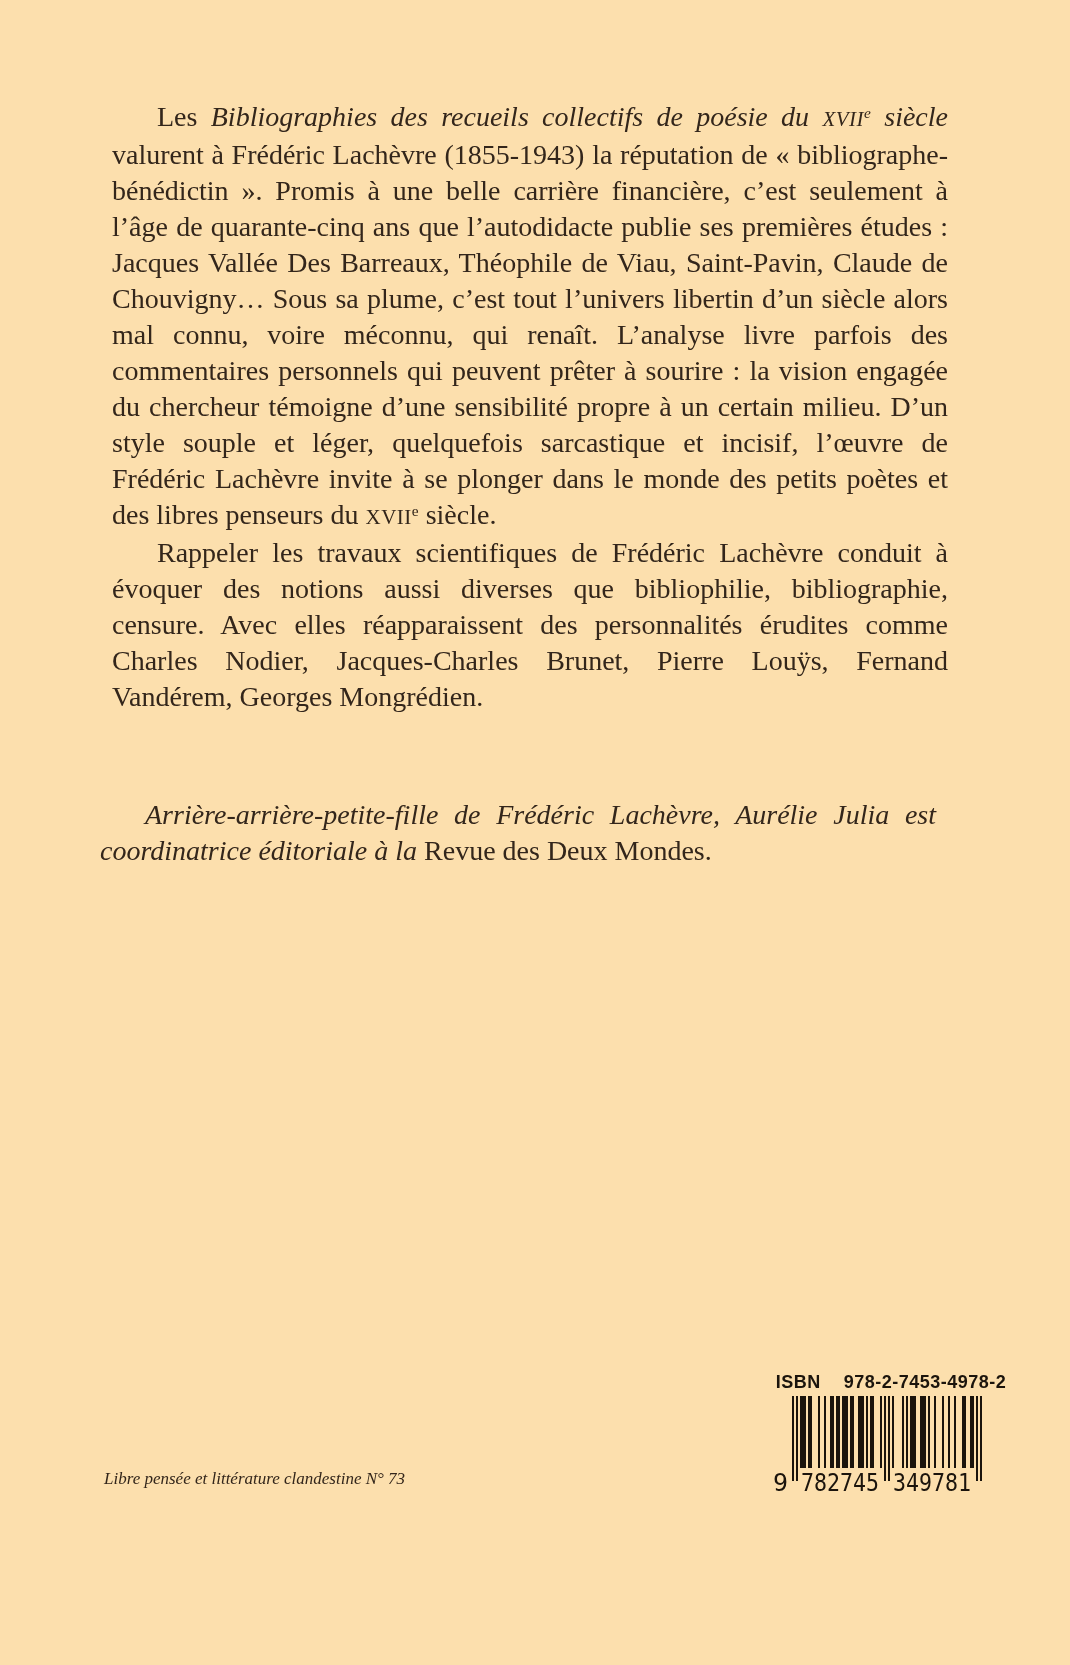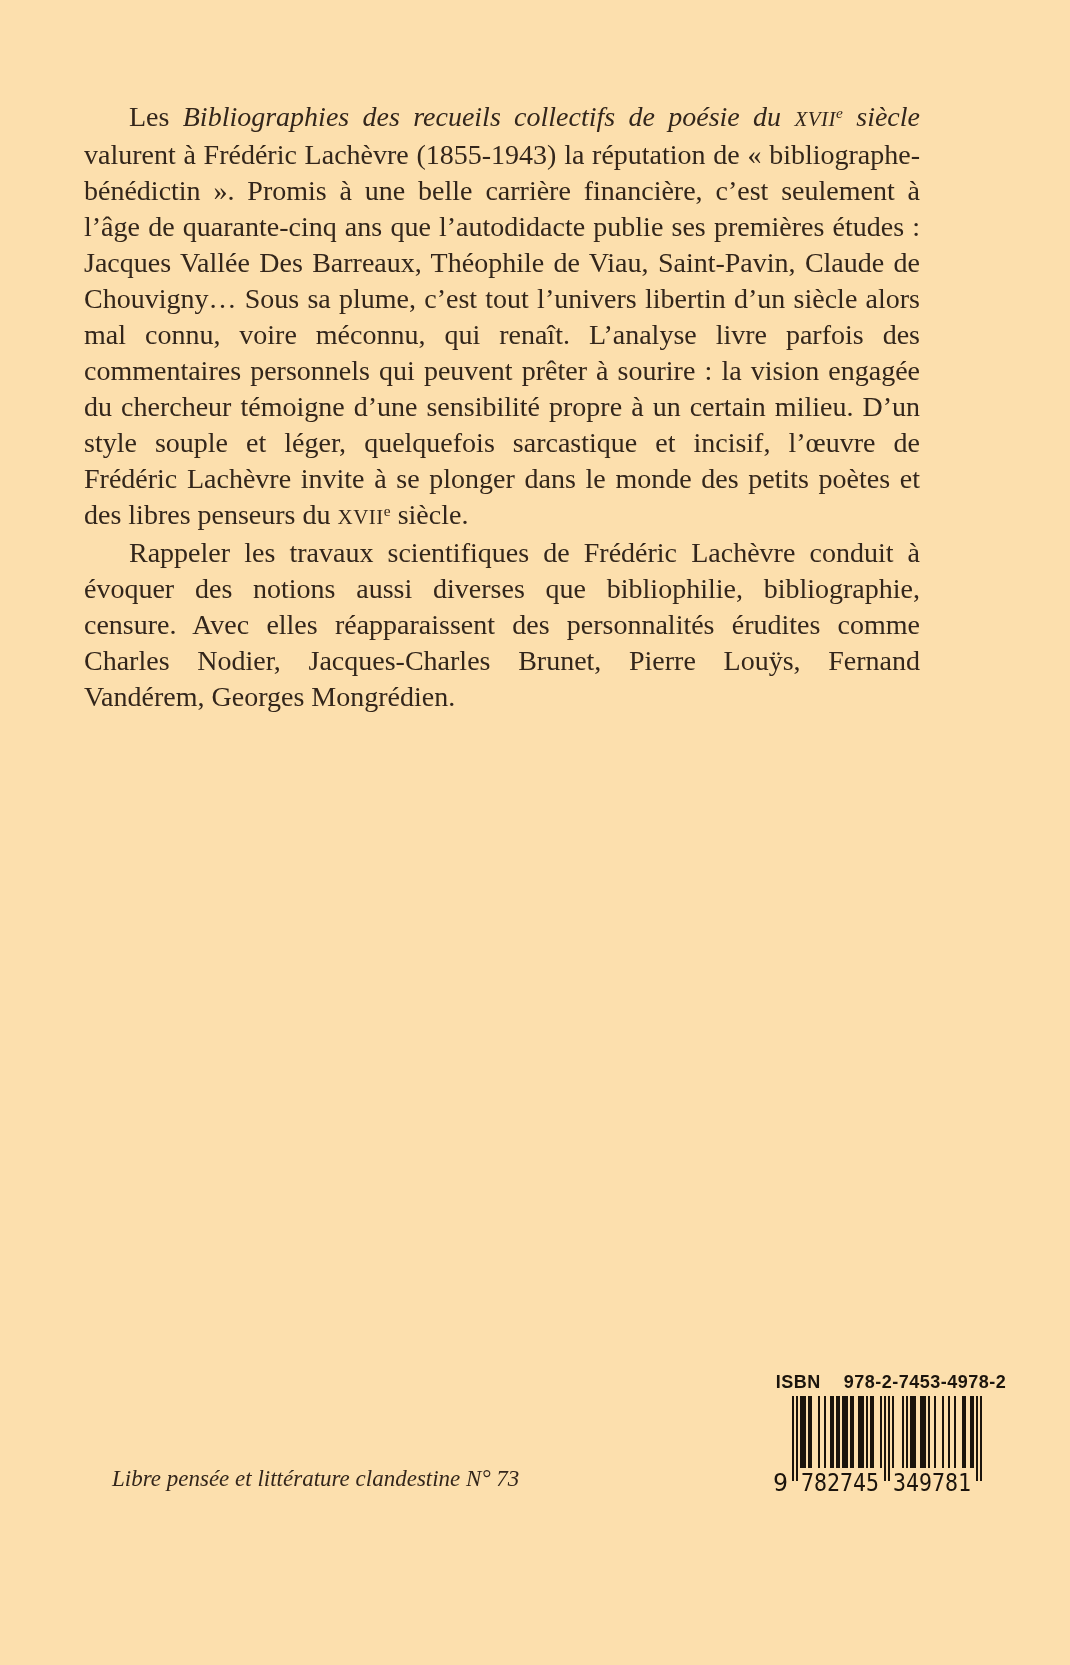--- a/index.html
+++ b/index.html
@@ -5,54 +5,57 @@
   :root{
     --bg:#fcdfad;
     --ink:#33261b;
     --bar-ink:#1b140c;
   }
   html,body{margin:0;padding:0;}
   body{width:1070px;height:1665px;background:var(--bg);
        font-family:"Liberation Serif", serif;color:var(--ink);}
   .cover{position:relative;width:1070px;height:1665px;overflow:hidden;}
 
-  .blurb{position:absolute;left:84px;top:99px;width:836px;
+  .blurb{position:absolute;left:112px;top:99px;width:836px;
          font-size:28px;line-height:36px;text-align:justify;}
   .blurb p{margin:0;text-indent:45px;}
 
   .it{font-style:italic;}
   .sc{font-size:0.75em;letter-spacing:0.5px;}
   .sup{font-size:0.55em;vertical-align:0.5em;line-height:0;}
 
   .author-note{position:absolute;left:100px;top:797px;width:836px;
                font-size:28px;line-height:36px;text-align:justify;}
   .author-note p{margin:0;text-indent:45px;font-style:italic;}
   .author-note .roman{font-style:normal;}
 
-  .series-line{position:absolute;left:112px;top:1464px;
-               font-size:23px;font-style:italic;line-height:30px;}
+  .series-line{position:absolute;left:104px;top:1464px;
+               font-size:17px;font-style:italic;line-height:30px;}
 
   .isbn-block{position:absolute;left:768px;top:1372px;width:224px;}
   .isbn-line{display:flex;justify-content:center;gap:23px;
              margin-left:22px;margin-bottom:3px;
              font-family:"Liberation Sans", sans-serif;
              font-weight:bold;font-size:18px;letter-spacing:0.5px;
              color:var(--bar-ink);white-space:nowrap;}
   .barcode-svg{display:block;}
 </style>
 </head>
 <body>
 
 <div class="cover">
 
   <div class="blurb">
     <p><span>Les </span><span class="it">Bibliographies des recueils collectifs de poésie du </span><span class="it sc">XVII</span><span class="it sup">e</span><span class="it"> siècle</span><span> valurent à Frédéric Lachèvre (1855-1943) la réputation de «&nbsp;bibliographe-bénédictin&nbsp;». Promis à une belle carrière financière, c’est seulement à l’âge de quarante-cinq ans que l’autodidacte publie ses premières études&nbsp;: Jacques Vallée Des Barreaux, Théophile de Viau, Saint-Pavin, Claude de Chouvigny… Sous sa plume, c’est tout l’univers libertin d’un siècle alors mal connu, voire méconnu, qui renaît. L’analyse livre parfois des commentaires personnels qui peuvent prêter à sourire&nbsp;: la vision engagée du chercheur témoigne d’une sensibilité propre à un certain milieu. D’un style souple et léger, quelquefois sarcastique et incisif, l’œuvre de Frédéric Lachèvre invite à se plonger dans le monde des petits poètes et des libres penseurs du </span><span class="sc">XVII</span><span class="sup">e</span><span> siècle.</span></p>
     <p>Rappeler les travaux scientifiques de Frédéric Lachèvre conduit à évoquer des notions aussi diverses que bibliophilie, bibliographie, censure. Avec elles réapparaissent des personnalités érudites comme Charles Nodier, Jacques-Charles Brunet, Pierre Louÿs, Fernand Vandérem, Georges Mongrédien.</p>
   </div>
 
+  <div class="author-note">
+    <p><span>Arrière-arrière-petite-fille de Frédéric Lachèvre, Aurélie Julia est coordinatrice éditoriale à la </span><span class="roman">Revue des Deux Mondes.</span></p>
+  </div>
 
   <div class="series-line">Libre pensée et littérature clandestine N° 73</div>
 
   <div class="isbn-block">
     <div class="isbn-line">
       <span>ISBN</span>
       <span>978-2-7453-4978-2</span>
     </div>
     <svg id="barcode" class="barcode-svg" width="224" height="97" viewBox="0 0 224 97" xmlns="http://www.w3.org/2000/svg">
         <rect x="24" y="0" width="2" height="85" fill="#1b140c"></rect>

